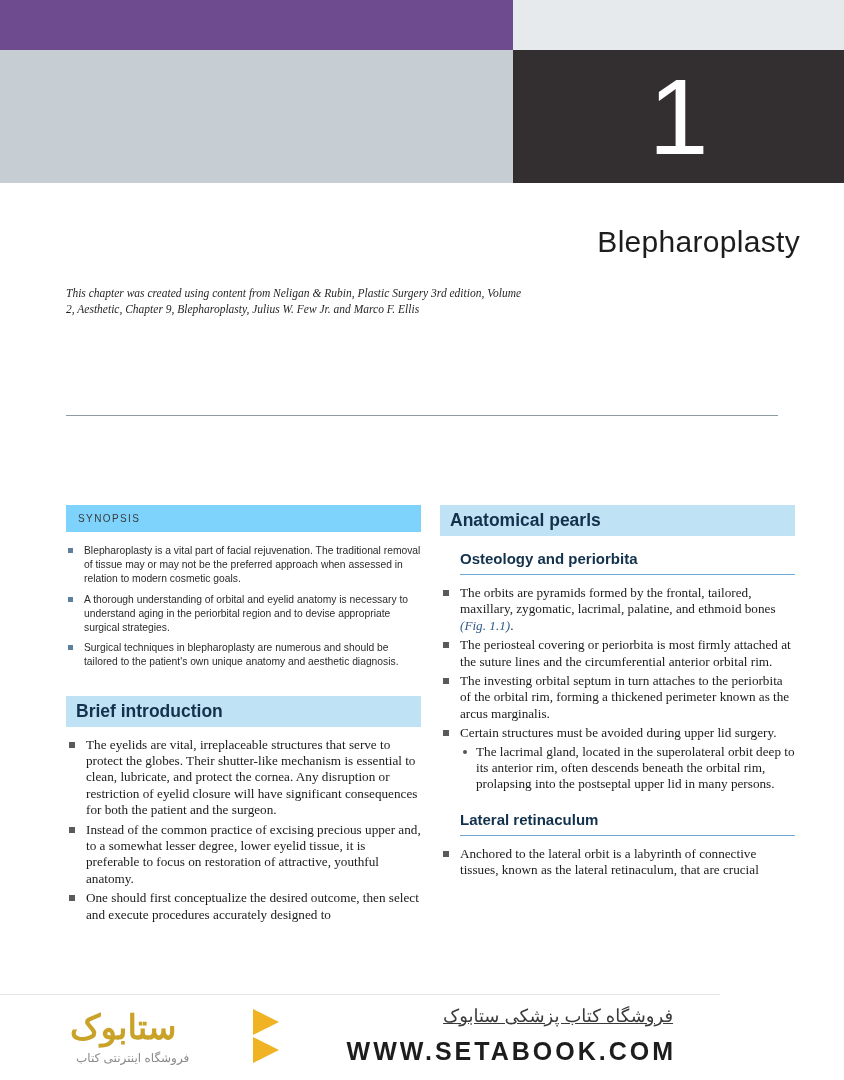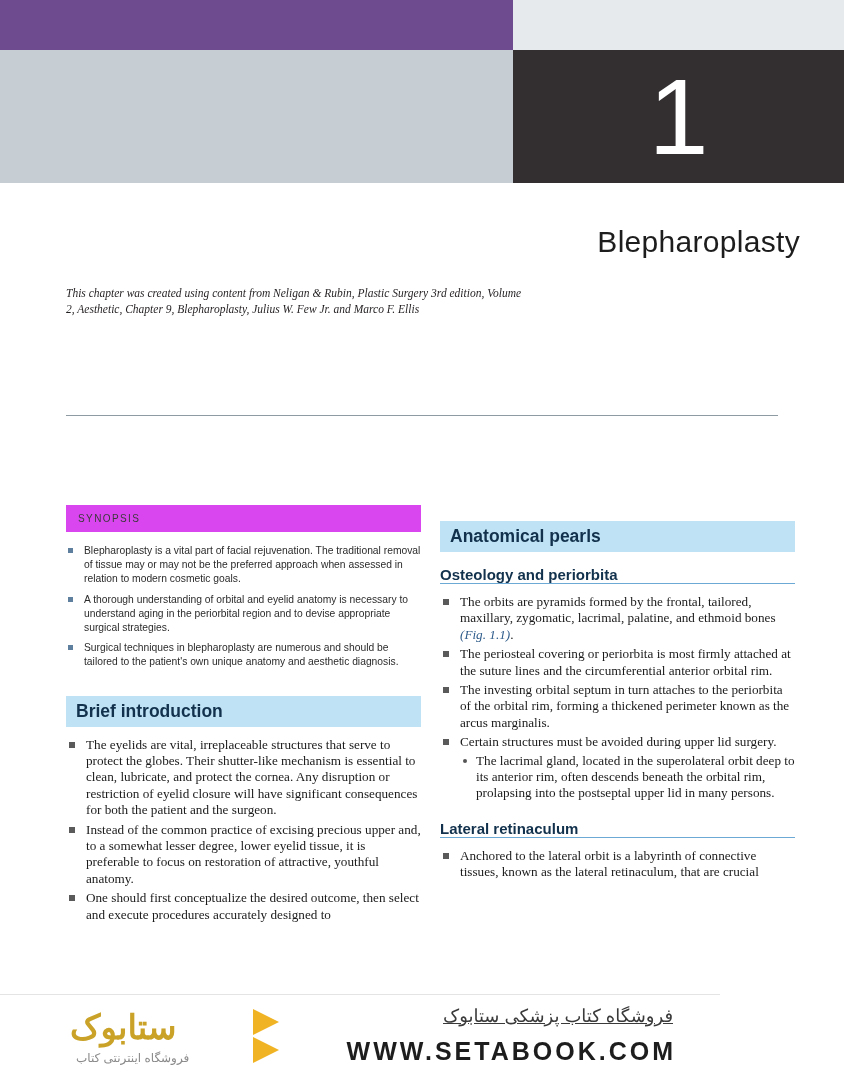--- a/index.html
+++ b/index.html
@@ -101,21 +101,21 @@
   }
   .col-right {
     position: absolute;
     left: 440px;
     top: 505px;
     width: 355px;
   }
 
   
   .synopsis-head {
-    background: #d946ef;
+    background: #7dd3fc;
     height: 27px;
     line-height: 27px;
     padding-left: 12px;
     font-family: "Liberation Sans", sans-serif;
     font-size: 10px;
     letter-spacing: 1.4px;
     color: #3b3b3b;
   }
   .synopsis-list {
     margin: 12px 0 0 0;
@@ -147,30 +147,31 @@
     background: #bfe2f4;
     height: 31px;
     line-height: 31px;
     padding-left: 10px;
     font-family: "Liberation Sans", sans-serif;
     font-size: 17.5px;
     font-weight: 700;
     color: #12314c;
   }
   .h-blue.first {
-    margin-top: 16px;
+    margin-top: 0;
   }
   .h-sub {
     margin-top: 14px;
-    padding-bottom: 0;
+    padding-bottom: 7px;
     border-bottom: 1.5px solid #6ca9d4;
     font-family: "Liberation Sans", sans-serif;
     font-size: 15px;
     font-weight: 700;
     color: #12314c;
+    margin-left: 20px;
   }
   .h-sub.tight {
     margin-top: 18px;
   }
 
   
   ul.body-list {
     margin: 10px 0 0 0;
     padding: 0;
     list-style: none;

